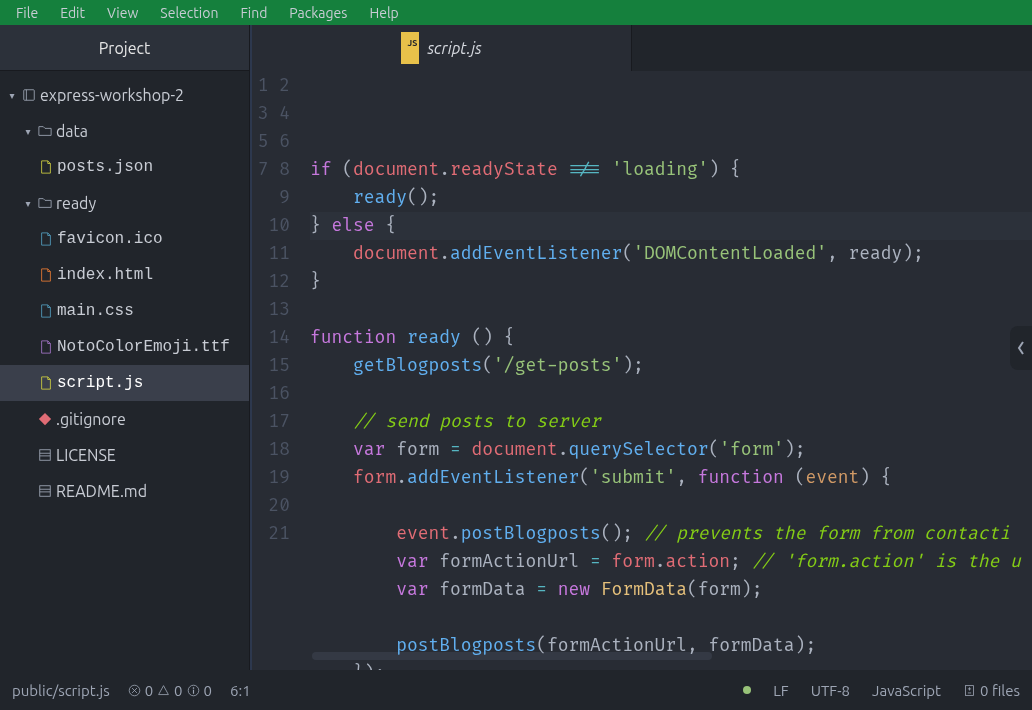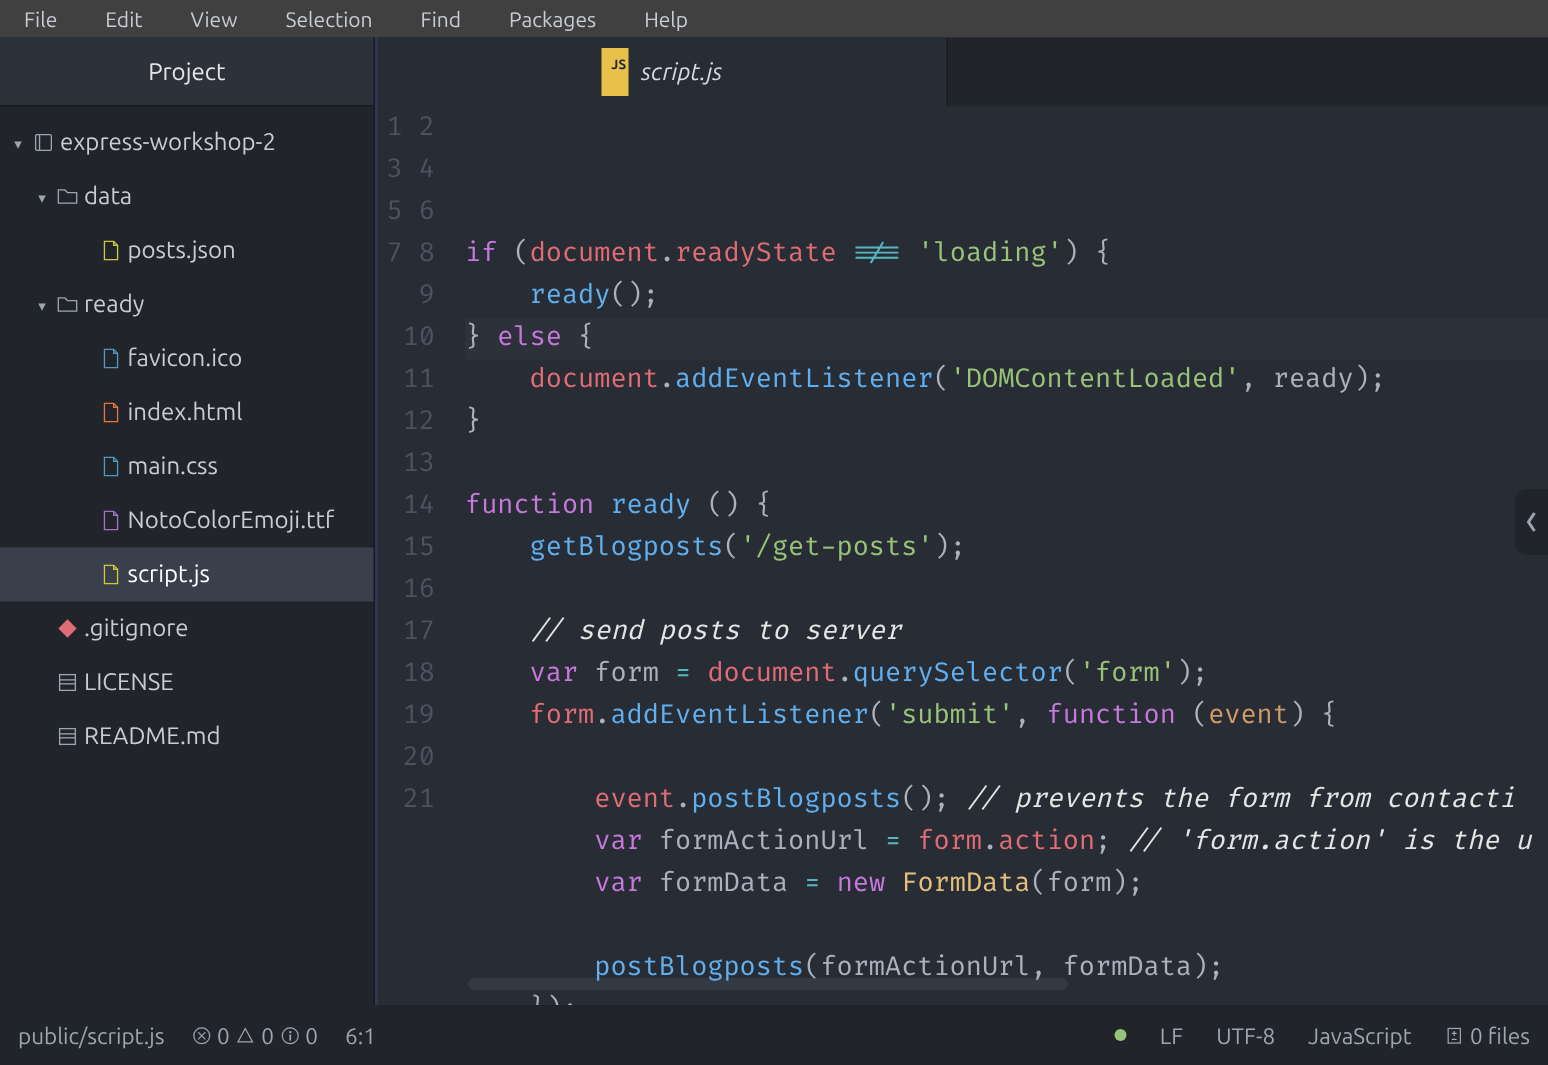--- a/index.html
+++ b/index.html
@@ -10,25 +10,25 @@
       width: 1032px;
       height: 710px;
       overflow: hidden;
       display: flex;
       flex-direction: column;
       font-size: 14px;
     }
     
     .menubar {
       height: 25px;
-      background: #404040;
+      background: #15803d;
       display: flex;
       align-items: center;
       padding: 0 6px;
-      gap: 12px;
+      gap: 2px;
     }
     .menubar .mitem {
       padding: 4px 10px;
       color: #c8ccd4;
       cursor: default;
     }
 
     
     .main {
       flex: 1;
@@ -68,21 +68,21 @@
       width: 12px;
       display: inline-flex;
       justify-content: center;
       color: #9da5b4;
       font-size: 10px;
     }
     .row .icon { width: 22px; display: inline-flex; justify-content: center; }
     .row .label { white-space: nowrap; }
     .pad0 { padding-left: 6px; }
     .pad1 { padding-left: 22px; }
-    .pad2 { padding-left: 51px; }
+    .pad2 { padding-left: 23px; font-family: Liberation Mono, monospace; }
     svg.fi { width: 14px; height: 14px; }
 
     
     .editor-pane {
       flex: 1;
       display: flex;
       flex-direction: column;
       background: #282c34;
       position: relative;
       border-left: 2px solid #528bff21;
@@ -153,21 +153,21 @@
     .tok-kw { color: #c678dd; }
     .tok-fnname { color: #61afef; }
     .tok-var { color: #e06c75; }
     .tok-prop { color: #e06c75; }
     .tok-call { color: #61afef; }
     .tok-op { color: #56b6c2; }
     .tok-str { color: #98c379; }
     .tok-param { color: #d19a66; }
     .tok-cls { color: #e5c07b; }
     .tok-punc { color: #abb2bf; }
-    .tok-cmt { color: #e5e5e5; font-style: italic; }
+    .tok-cmt { color: #84cc16; font-style: italic; }
     .tok-id { color: #abb2bf; }
 
     
     .hscroll {
       height: 8px;
       position: absolute;
       left: 60px;
       bottom: 10px;
       width: 400px;
       background: #4b5363;

